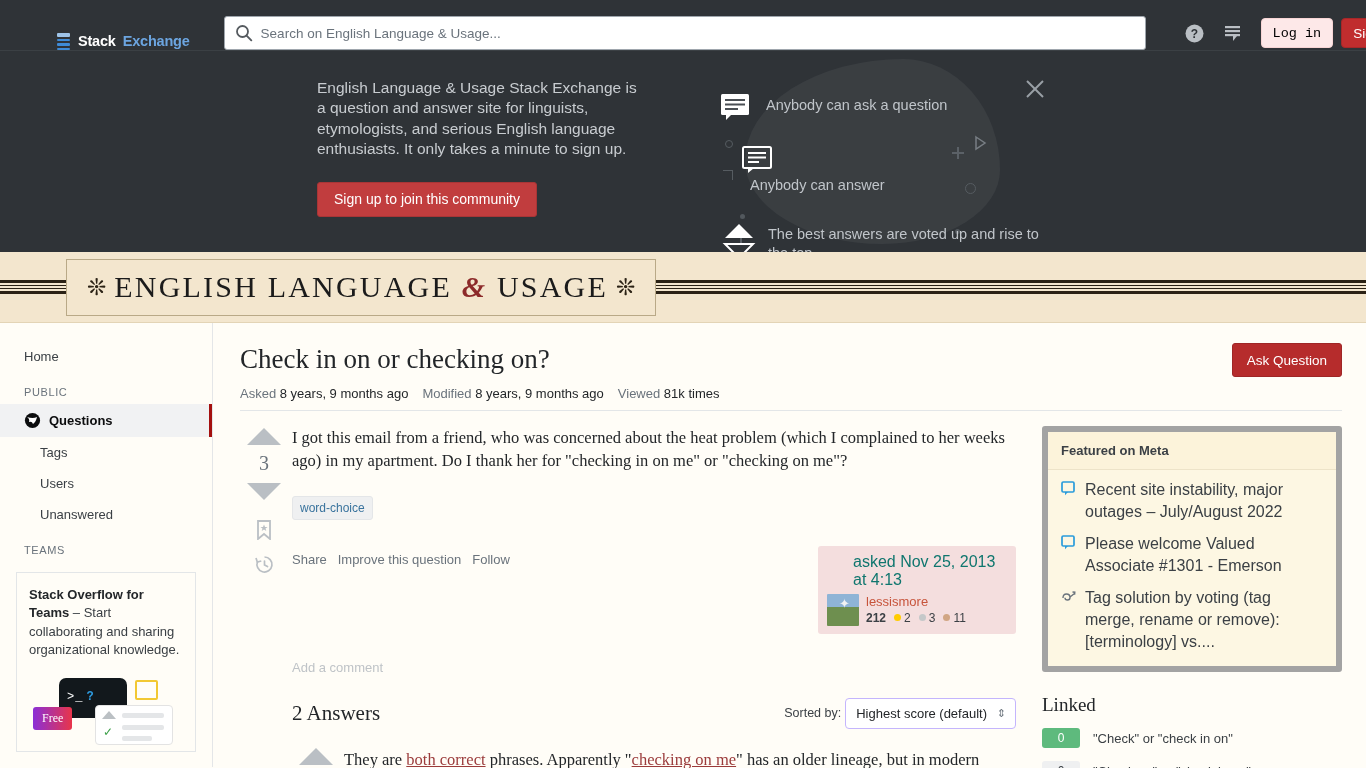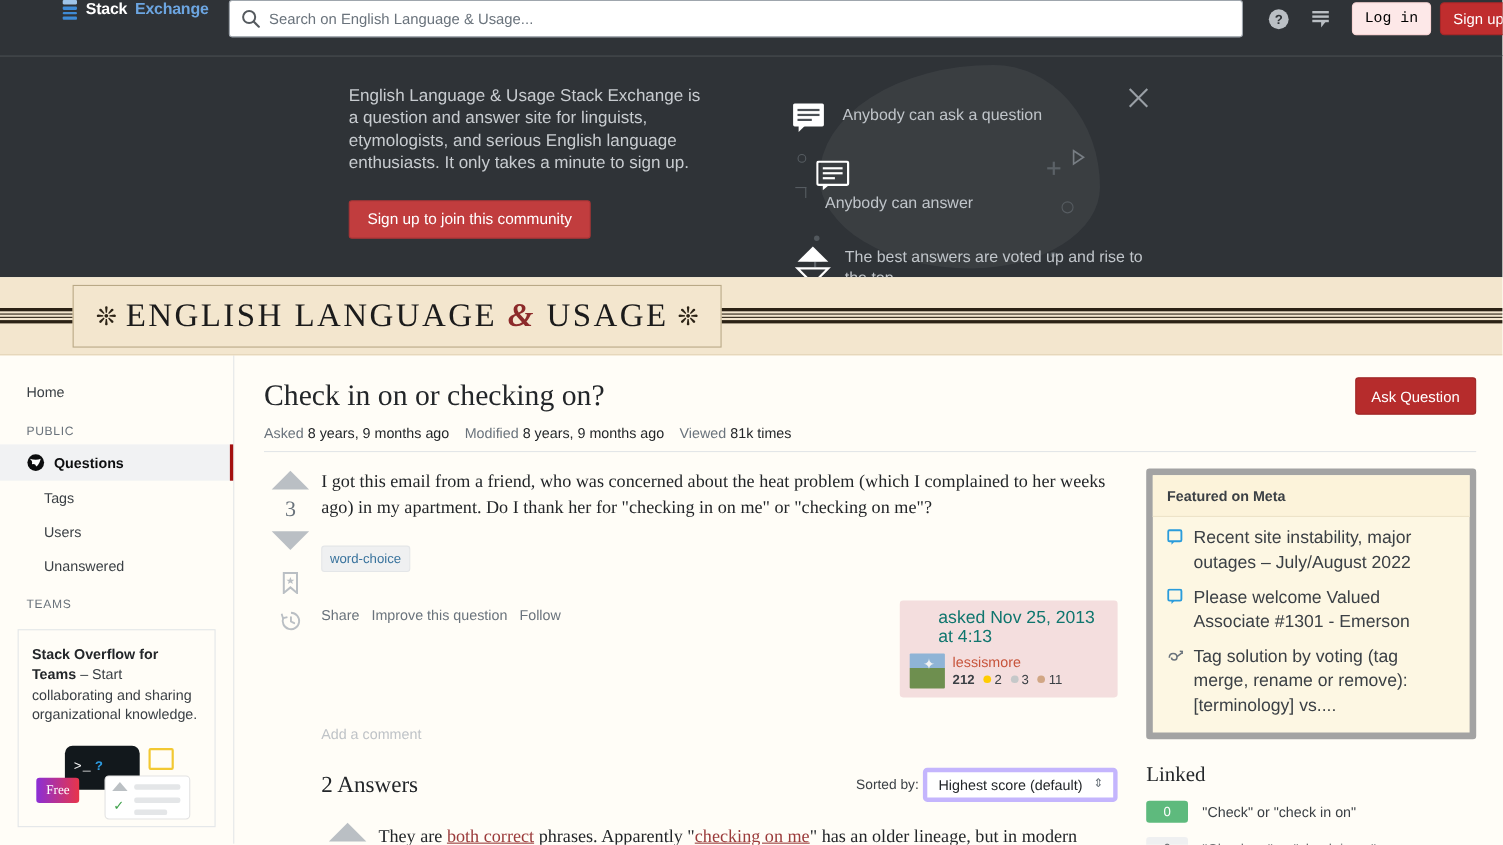--- a/index.html
+++ b/index.html
@@ -8,24 +8,25 @@
     overflow: hidden;
     font-family: "Liberation Sans", sans-serif;
     background: #FFFDF7;
     color: #242729;
   }
 
   
   .topbar {
     height: 51px; width: 100%;
     background: #2F3337;
-    display: flex; align-items: flex-start;
+    display: flex; align-items: flex-end;
     padding: 0 10px 0 0;
     border-bottom: 1px solid #3b4044;
     position: relative;
+    gap: 16px;
   }
   .se-logo {
     display: flex; align-items: center; gap: 7px;
     margin-left: 57px; margin-right: 16px;
     font-size: 14.5px; font-weight: bold;
     letter-spacing: -.2px;
     cursor: pointer;
   }
   .se-logo .stack { color: #ffffff; }
   .se-logo .exchange { color: #6CA5E0; }
@@ -314,21 +315,21 @@
 
   .addcomment { color:#BFC3C7; font-size:13px; margin-top:26px; margin-left:52px; cursor:pointer; }
 
   .answers-head {
     display:flex; align-items:center; margin-top: 23px;
     padding-left: 0;
   }
   .answers-count { font-family:"Liberation Serif",serif; font-size: 21px; color:#232629;}
   .sortwrap { margin-left:auto; display:flex; align-items:center; gap:4px; font-size:12.5px; color:#3b4045;}
   .select {
-    border:4px solid #c4b5fd; border-radius:4px; background:#fff;
+    border:1px solid #c4b5fd; border-radius:4px; background:#fff;
     height: 31px; padding: 0 28px 0 10px; font-size:13px; color:#232629;
     display:flex; align-items:center; position:relative; cursor:pointer;
   }
   .select .caret { position:absolute; right:9px; top:50%; transform:translateY(-50%); font-size:11px; color:#6a737c; line-height:1;}
 
   .answer-row { display:flex; margin-top: 19px; }
   .answer-text {
     font-family:"Liberation Serif",serif; font-size:16.5px; line-height:1.42; color:#232629;
     padding-left: 4px;
   }

